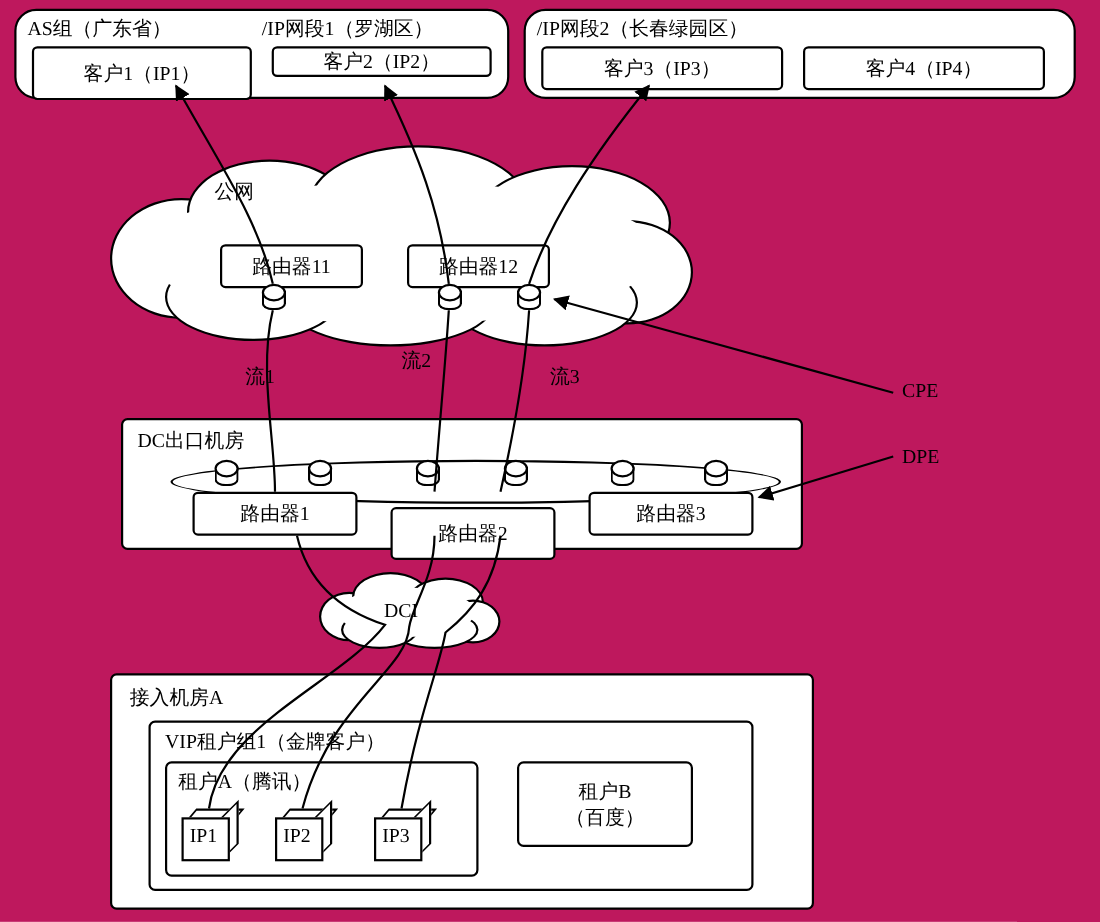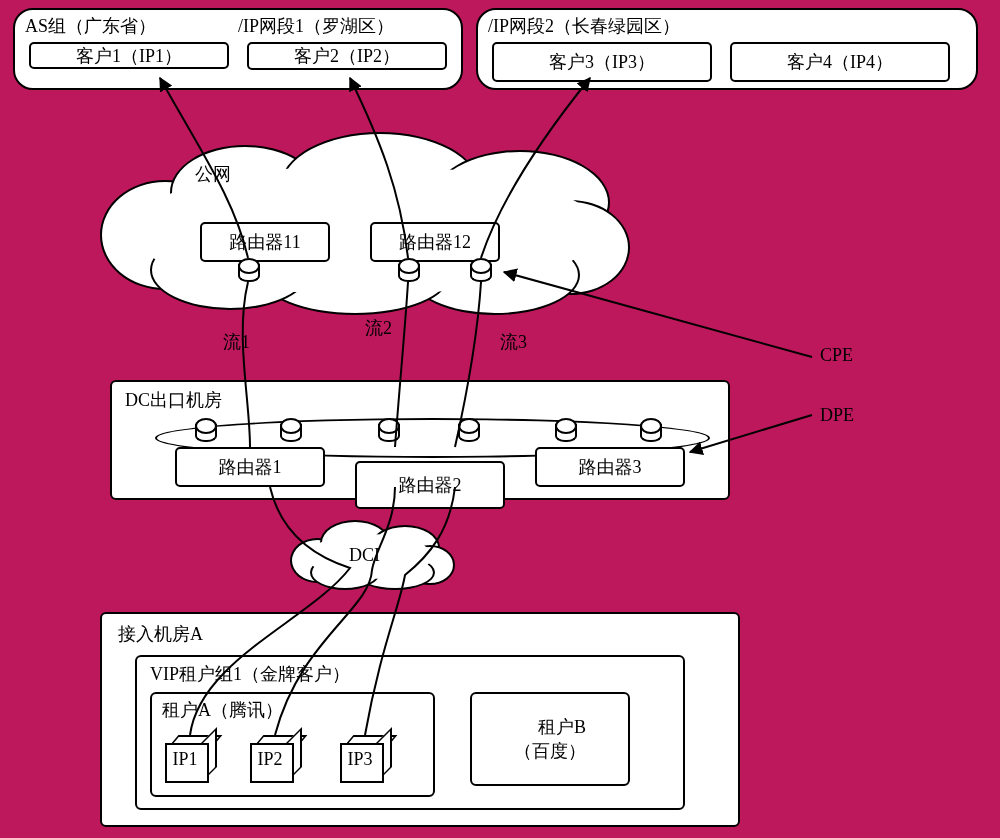--- a/index.html
+++ b/index.html
@@ -30,21 +30,21 @@
 </head>
 <body>
 
 <div id="stage">
 
   <div class="box" style="left:13px;top:8px;width:450px;height:82px;border-radius:20px">
     <div class="toprow">
       <span>AS组（广东省）</span>
       <span>/IP网段1（罗湖区）</span>
     </div>
-    <div class="ibox" style="left:14px;top:32px;width:200px;height:27px">
+    <div class="ibox" style="left:14px;top:32px;width:200px;height:49px">
         <span>客户1（IP1）</span>
       </div>
     <div class="ibox" style="left:232px;top:32px;width:200px;height:28px">
         <span>客户2（IP2）</span>
       </div>
   </div>
 
   <div class="box" style="left:476px;top:8px;width:502px;height:82px;border-radius:20px">
     <div class="toprow">
       <span>/IP网段2（长春绿园区）</span>
@@ -135,21 +135,21 @@
     <div style="left:12px;top:14px;width:125px;height:45px;border:none"></div>
   </div>
   <div class="lbl" style="left:349px;top:545px">DCI</div>
 
   <div class="box" style="left:100px;top:612px;width:640px;height:215px"></div>
   <div class="lbl" style="left:118px;top:622px">接入机房A</div>
   <div class="box" style="left:135px;top:655px;width:550px;height:155px"></div>
   <div class="lbl" style="left:150px;top:662px">VIP租户组1（金牌客户）</div>
   <div class="box" style="left:150px;top:692px;width:285px;height:105px"></div>
   <div class="lbl" style="left:162px;top:698px">租户A（腾讯）</div>
-  <div class="box" style="left:470px;top:692px;width:160px;height:94px;display:flex;align-items:center;justify-content:center;text-align:right;white-space:pre-line"><span>租户B
+  <div class="box" style="left:470px;top:692px;width:160px;height:78px;display:flex;align-items:center;justify-content:center;text-align:center;white-space:pre-line"><span>租户B
 （百度）</span></div>
 
   <div class="cube" style="left:165px;top:735px">
       <div class="top"></div>
       <div class="side"></div>
       <div class="front"></div>
       <span>IP1</span>
     </div>
   <div class="cube" style="left:250px;top:735px">
       <div class="top"></div>

